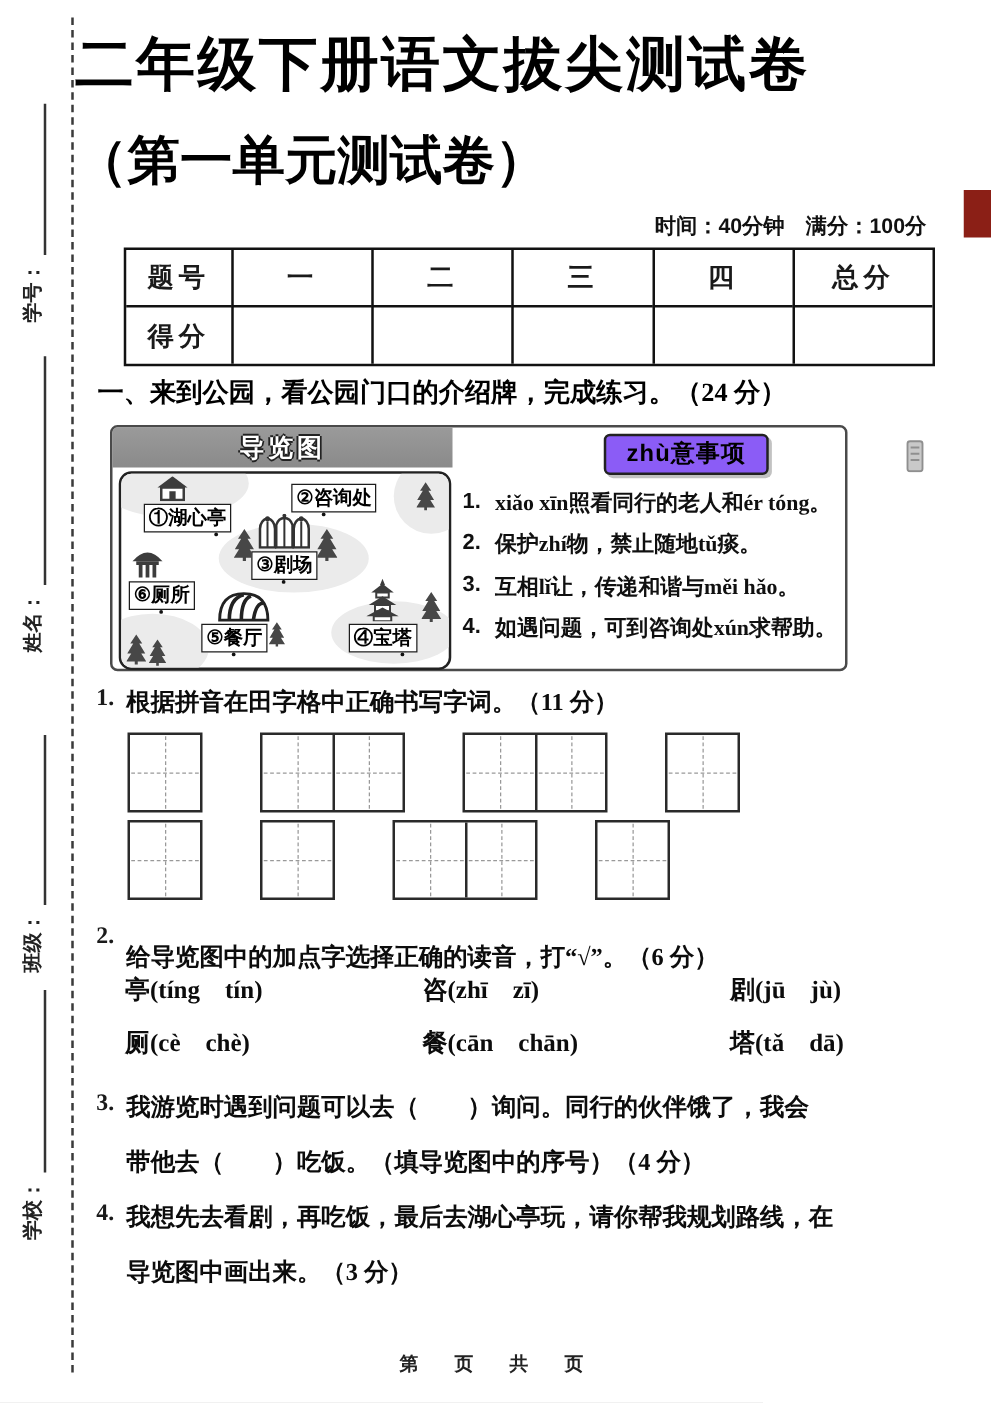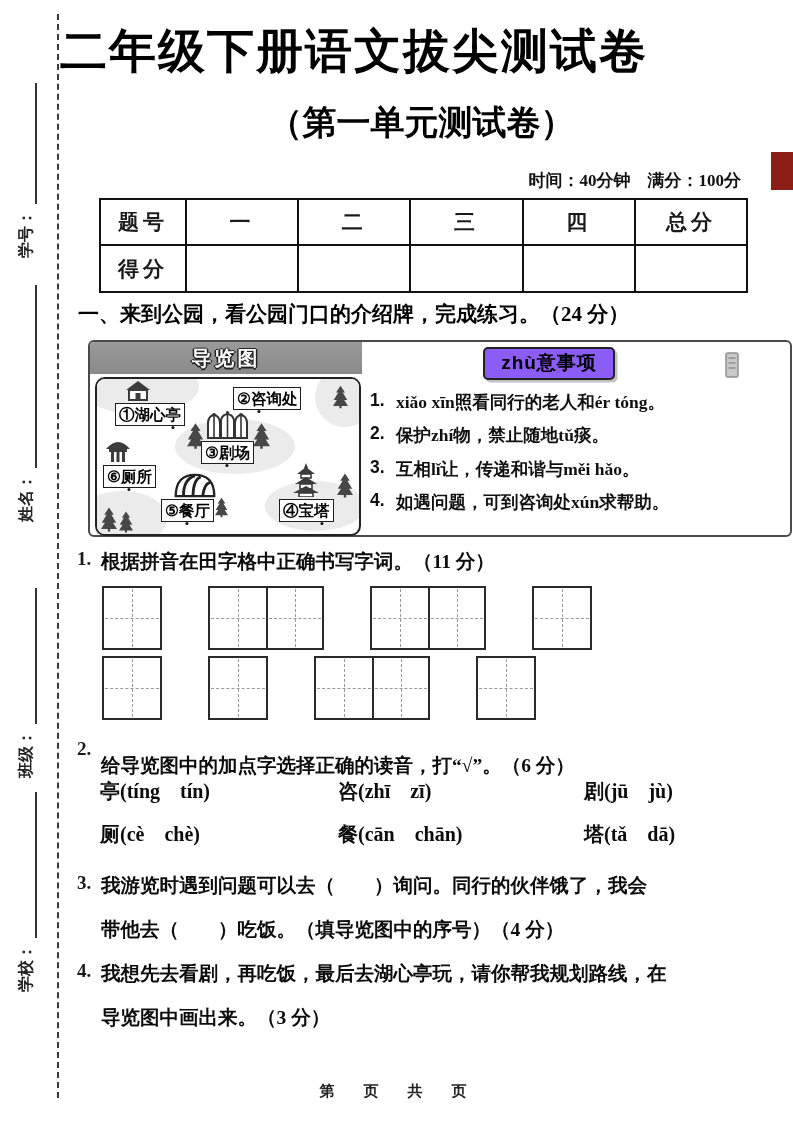--- a/index.html
+++ b/index.html
@@ -21,27 +21,27 @@
   }
   .mfield .mlabel { white-space:nowrap; padding-right:6px; }
   .mfield .mline { flex:1; border-bottom:2px solid #333; height:14px; }
   
   .title {
     position:absolute; left:60px; top:20px; width:723px; 
     font-family:"Liberation Sans","DejaVu Sans",sans-serif;
     font-size:47px; font-weight:900; letter-spacing:2px; color:#000;
   }
   .subtitle {
-    position:absolute; left:60px; top:100px; width:723px; text-align:center;
-    font-family:"Liberation Sans","DejaVu Sans",sans-serif;
-    font-size:34px; font-weight:800; color:#000;
+    position:absolute; left:60px; top:100px; width:723px; text-align:left;
+    font-family:"Liberation Sans","DejaVu Sans",sans-serif;
+    font-size:42px; font-weight:800; color:#000;
   }
   .meta {
     position:absolute; top:169px; right:52px;
-    font-family:Liberation Serif, serif;
+    font-family:Liberation Sans, sans-serif;
     font-size:17px; font-weight:700; color:#111;
   }
   .red-tab { position:absolute; left:771px; top:152px; width:22px; height:38px; }
   
   .score-table {
     position:absolute; left:99px; top:198px; width:649px; height:95px;
     border:2.5px solid #111; box-sizing:border-box;
     display:grid; grid-template-columns:84px repeat(5,1fr); grid-template-rows:44px 1fr;
   }
   .score-table .cell {
@@ -53,21 +53,21 @@
   .score-table .cell.r0 { border-top:none; }
   
   .sec-heading {
     position:absolute; left:78px; top:300px; width:670px;
     font-size:21px; font-weight:800; color:#000;
   }
   .q-num { position:absolute; left:77px; font-size:19px; font-weight:800; }
   .q-text { position:absolute; left:101px; font-size:19.5px; font-weight:700; color:#0c0c0c; }
   
   .intro {
-    position:absolute; left:88px; top:340px; width:704px; height:197px;
+    position:absolute; left:88px; top:340px; width:590px; height:197px;
     border:2px solid #4a4a4a; border-radius:6px; box-sizing:border-box; background:#fff;
   }
   .map-band {
     position:absolute; left:0; top:0; width:272px; height:32px;
     background:linear-gradient(#9a9a9a,#8a8a8a); border-radius:4px 0 0 0;
     display:flex; align-items:center; justify-content:center;
   }
   .map-band .map-title {
     font-size:20px; font-weight:900; color:#fff; letter-spacing:3px;
     font-family:"Liberation Sans","DejaVu Sans",sans-serif;

